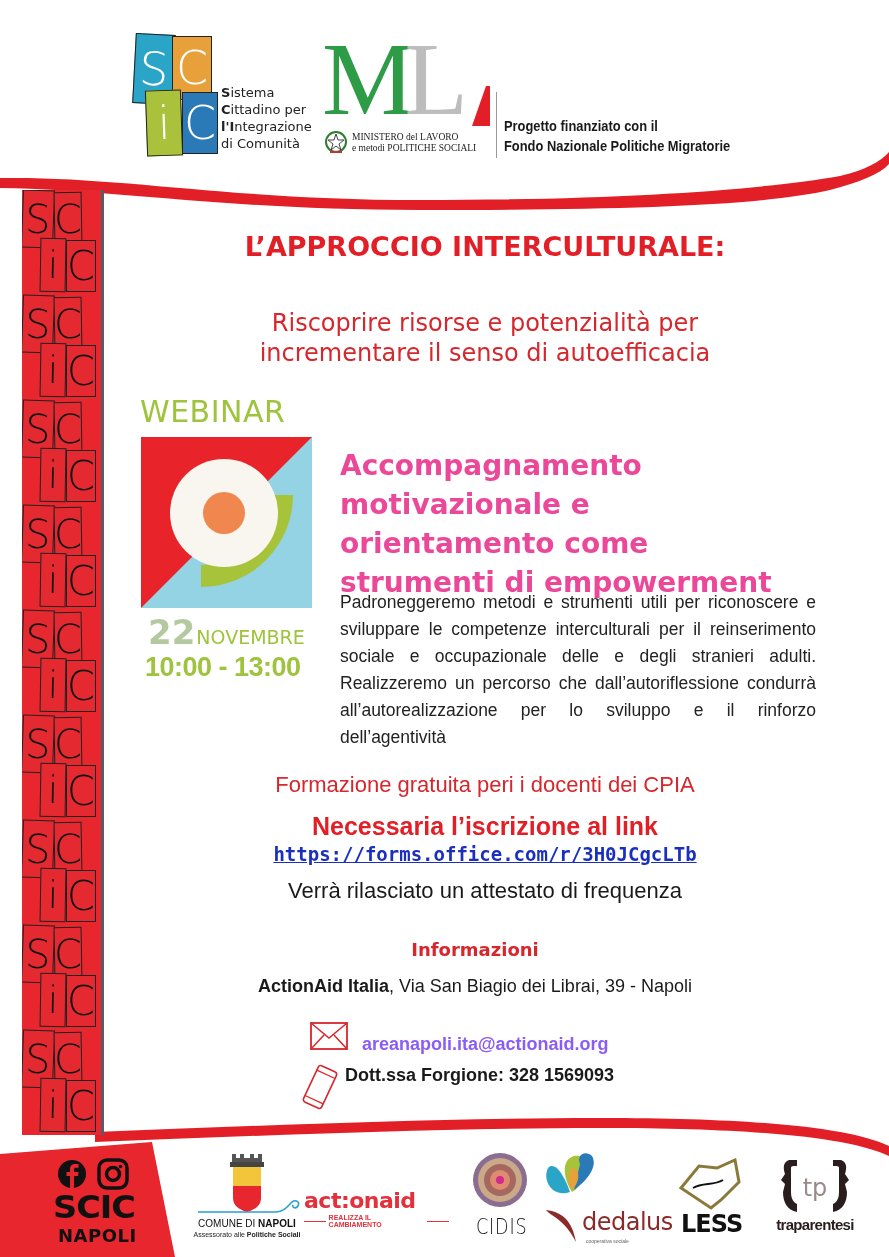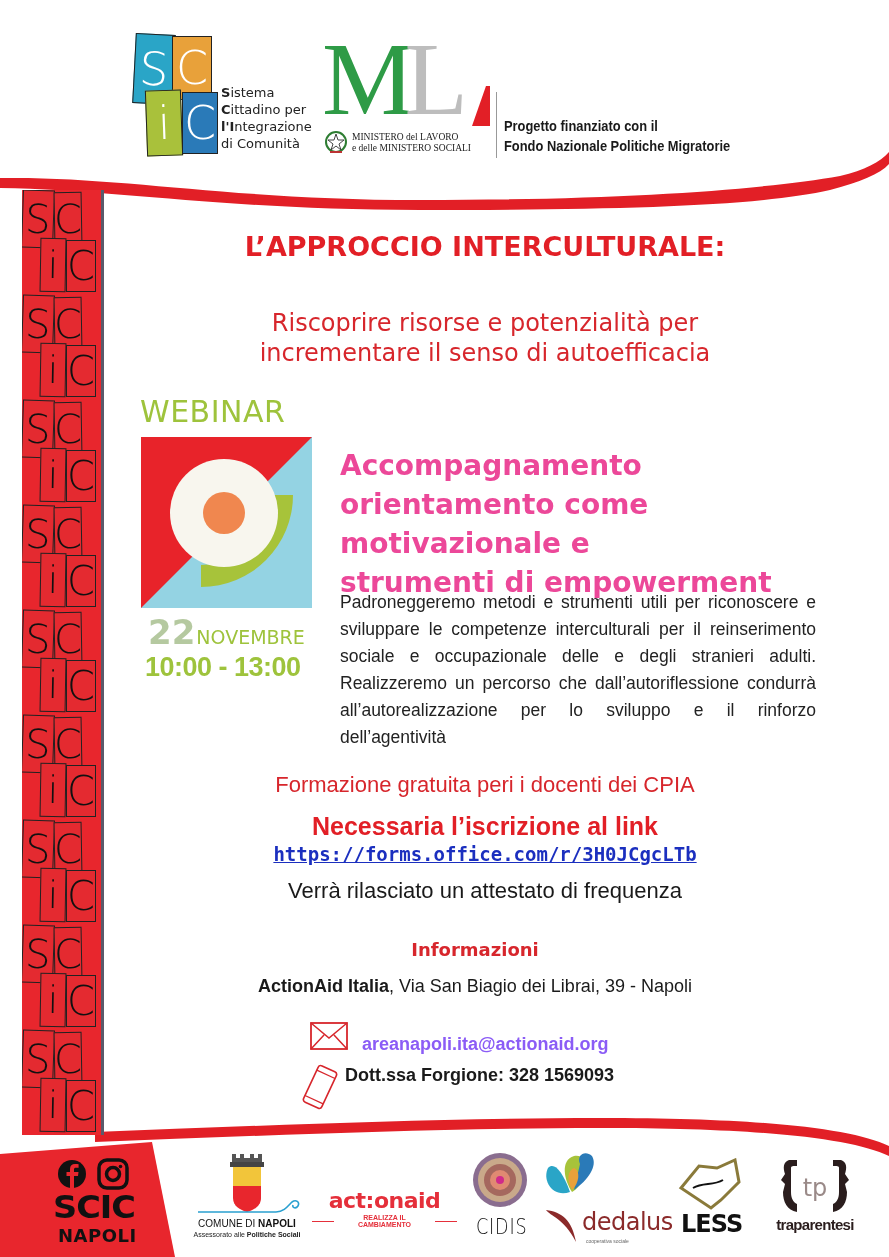--- a/index.html
+++ b/index.html
@@ -60,21 +60,21 @@
   .footer-red { left: 0; top: 1142px; width: 175px; height: 115px; }
   .social { left: 57px; top: 1158px; width: 72px; height: 32px; }
   .scic-big { left: 55px; top: 1192px; font-family: "DejaVu Sans", sans-serif; font-weight: bold; font-size: 32px; line-height: 30px; color: #111; letter-spacing: -1px; transform: scaleX(1.05); }
   .napoli-small { left: 58px; top: 1225px; font-family: "DejaVu Sans", sans-serif; font-weight: bold; font-size: 18px; color: #111; letter-spacing: 0.5px; }
 
   .comune { left: 192px; top: 1152px; width: 108px; height: 100px; text-align: center; }
   .comune-name { position: absolute; left: 0; top: 66px; width: 110px; font-size: 10px; color: #111; white-space: nowrap; text-align: center; }
   .comune-name b { font-weight: bold; }
   .comune-sub { position: absolute; left: 0; top: 79px; width: 110px; font-size: 7px; color: #222; white-space: nowrap; text-align: center; }
 
-  .actionaid { left: 312px; top: 1188px; width: 145px; text-align: center; }
+  .actionaid { left: 304px; top: 1188px; width: 145px; text-align: left; }
   .actionaid-word { font-family: "DejaVu Sans", sans-serif; font-weight: bold; font-size: 22px; color: #e52f3a; letter-spacing: -0.5px; }
   .actionaid-tag { font-size: 7px; color: #e52f3a; margin-top: 1px; display: flex; align-items: center; gap: 3px; justify-content: center; font-weight: bold; }
   .actionaid-tag i { display: inline-block; width: 22px; height: 1px; background: #e52f3a; }
 
   .cidis { left: 470px; top: 1150px; width: 60px; height: 100px; text-align: center; }
   .cidis-word { position: absolute; left: 0; top: 64px; width: 60px; text-align: center; font-family: "DejaVu Sans", sans-serif; font-size: 22px; color: #111; font-weight: 200; letter-spacing: 1px; transform: scaleX(0.8); }
 
   .dedalus { left: 542px; top: 1150px; width: 125px; height: 105px; }
   .dedalus-word { position: absolute; left: 40px; top: 58px; font-family: "DejaVu Sans", sans-serif; font-size: 24px; color: #8b2a2a; letter-spacing: -0.5px; text-align: right; }
   .dedalus-sub { position: absolute; left: 44px; top: 88px; font-size: 5px; color: #666; }
@@ -120,21 +120,21 @@
   <svg class="abs" style="left:150px;top:52px;" width="18" height="40">
       <path d="M14 0 L18 0 L18 40 L0 40 Z" fill="#e21f26"></path>
     </svg>
   <svg class="ml-emblem" viewBox="0 0 24 26">
     <circle cx="12" cy="12" r="10" fill="none" stroke="#2e7d32" stroke-width="2"></circle>
     <polygon points="12,4 14,10 20,10 15,14 17,20 12,16 7,20 9,14 4,10 10,10" fill="none" stroke="#444" stroke-width="1"></polygon>
     <path d="M6 22 L18 22" stroke="#b33" stroke-width="2"></path>
   </svg>
   <div class="ministero-text">
     <div>MINISTERO del LAVORO</div>
-    <div>e delle MINISTERO SOCIALI</div>
+    <div>e metodi POLITICHE SOCIALI</div>
   </div>
 </div>
 <div class="abs header-divider"></div>
 <div class="abs funding">
   <div>Progetto finanziato con il</div>
   <div>Fondo Nazionale Politiche Migratorie</div>
 </div>
 
 <div class="abs strip" id="strip">
     <div class="strip-block" style="top: 0px;">
@@ -207,22 +207,22 @@
   <polygon points="0,0 171,0 0,171" fill="#e8232a"></polygon>
   <path d="M128 58 L152 58 A 92 92 0 0 1 60 150 L60 128 A 70 70 0 0 0 128 58 Z" fill="#a7c33a"></path>
   <circle cx="83" cy="76" r="54" fill="#f8f6ee"></circle>
   <circle cx="83" cy="76" r="21" fill="#f0874f"></circle>
 </svg>
 <div class="abs date-line"><span class="date-day">22</span><span class="date-month">NOVEMBRE</span></div>
 <div class="abs time-line">10:00 - 13:00</div>
 
 <div class="abs course-title">
   <div>Accompagnamento</div>
+  <div>motivazionale e</div>
   <div>orientamento come</div>
-  <div>motivazionale e</div>
   <div>strumenti di empowerment</div>
 </div>
 <div class="abs course-desc">Padroneggeremo metodi e strumenti utili per riconoscere e sviluppare le competenze interculturali per il reinserimento sociale e occupazionale delle e degli stranieri adulti. Realizzeremo un percorso che dall’autoriflessione condurrà all’autorealizzazione per lo sviluppo e il rinforzo dell’agentività</div>
 
 <div class="abs formazione">Formazione gratuita peri i docenti dei CPIA</div>
 <div class="abs iscrizione">Necessaria l’iscrizione al link</div>
 <div class="abs link"><span>https://forms.office.com/r/3H0JCgcLTb</span></div>
 <div class="abs attestato">Verrà rilasciato un attestato di frequenza</div>
 
 <div class="abs info-title">Informazioni</div>

